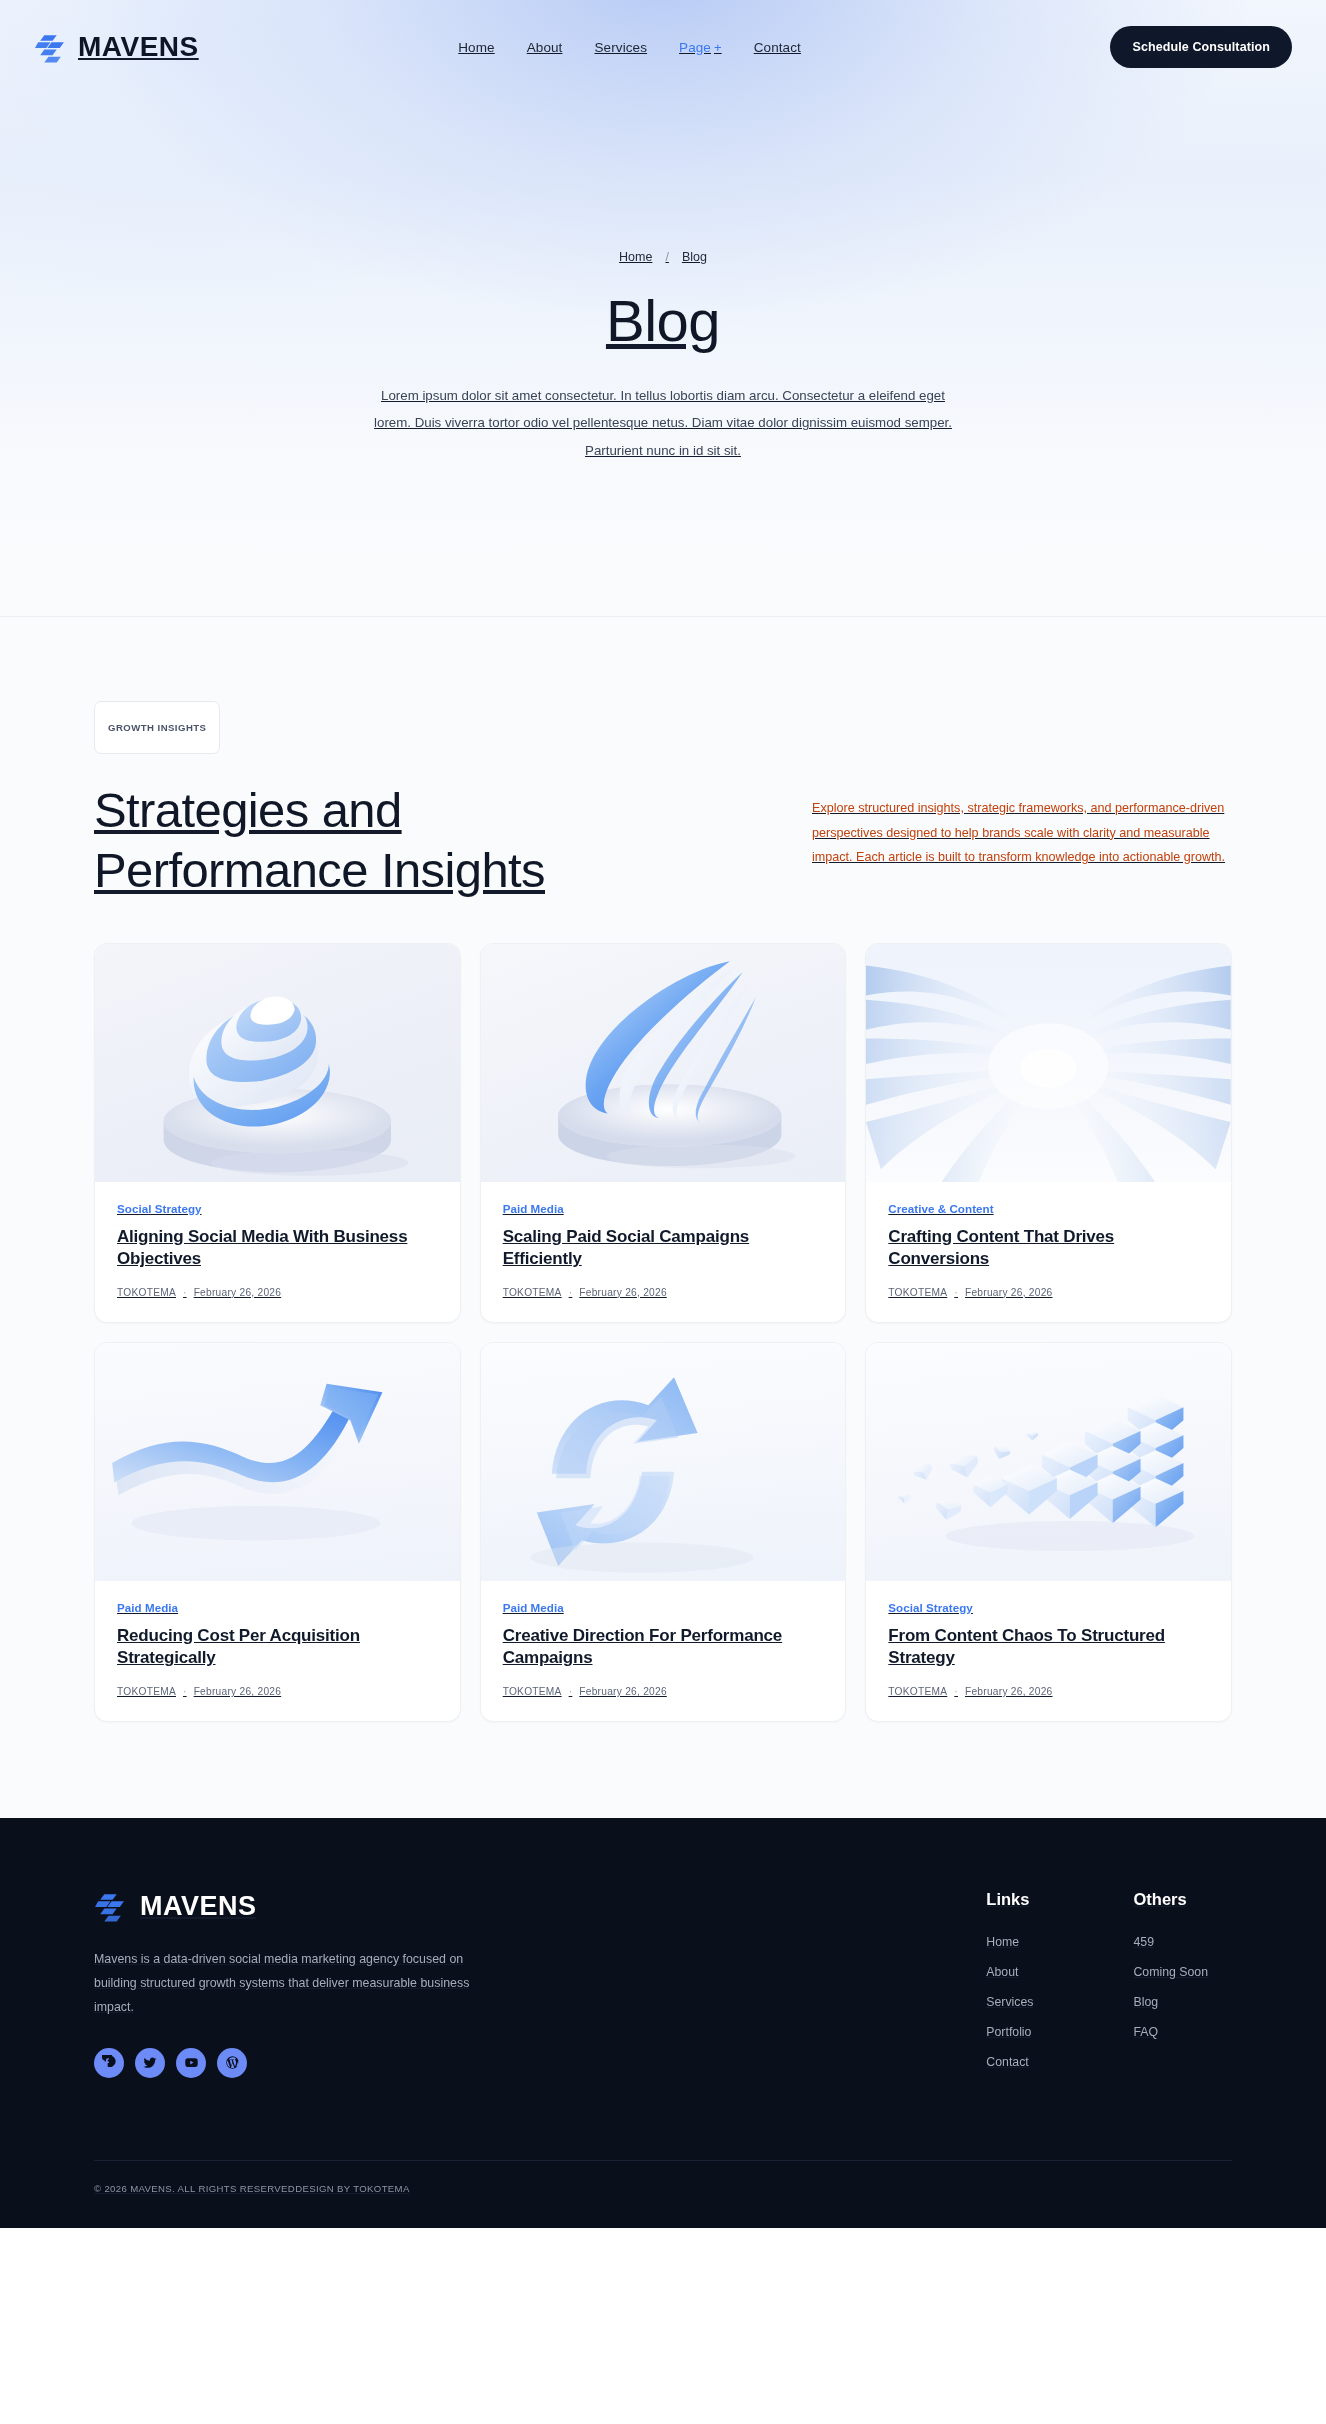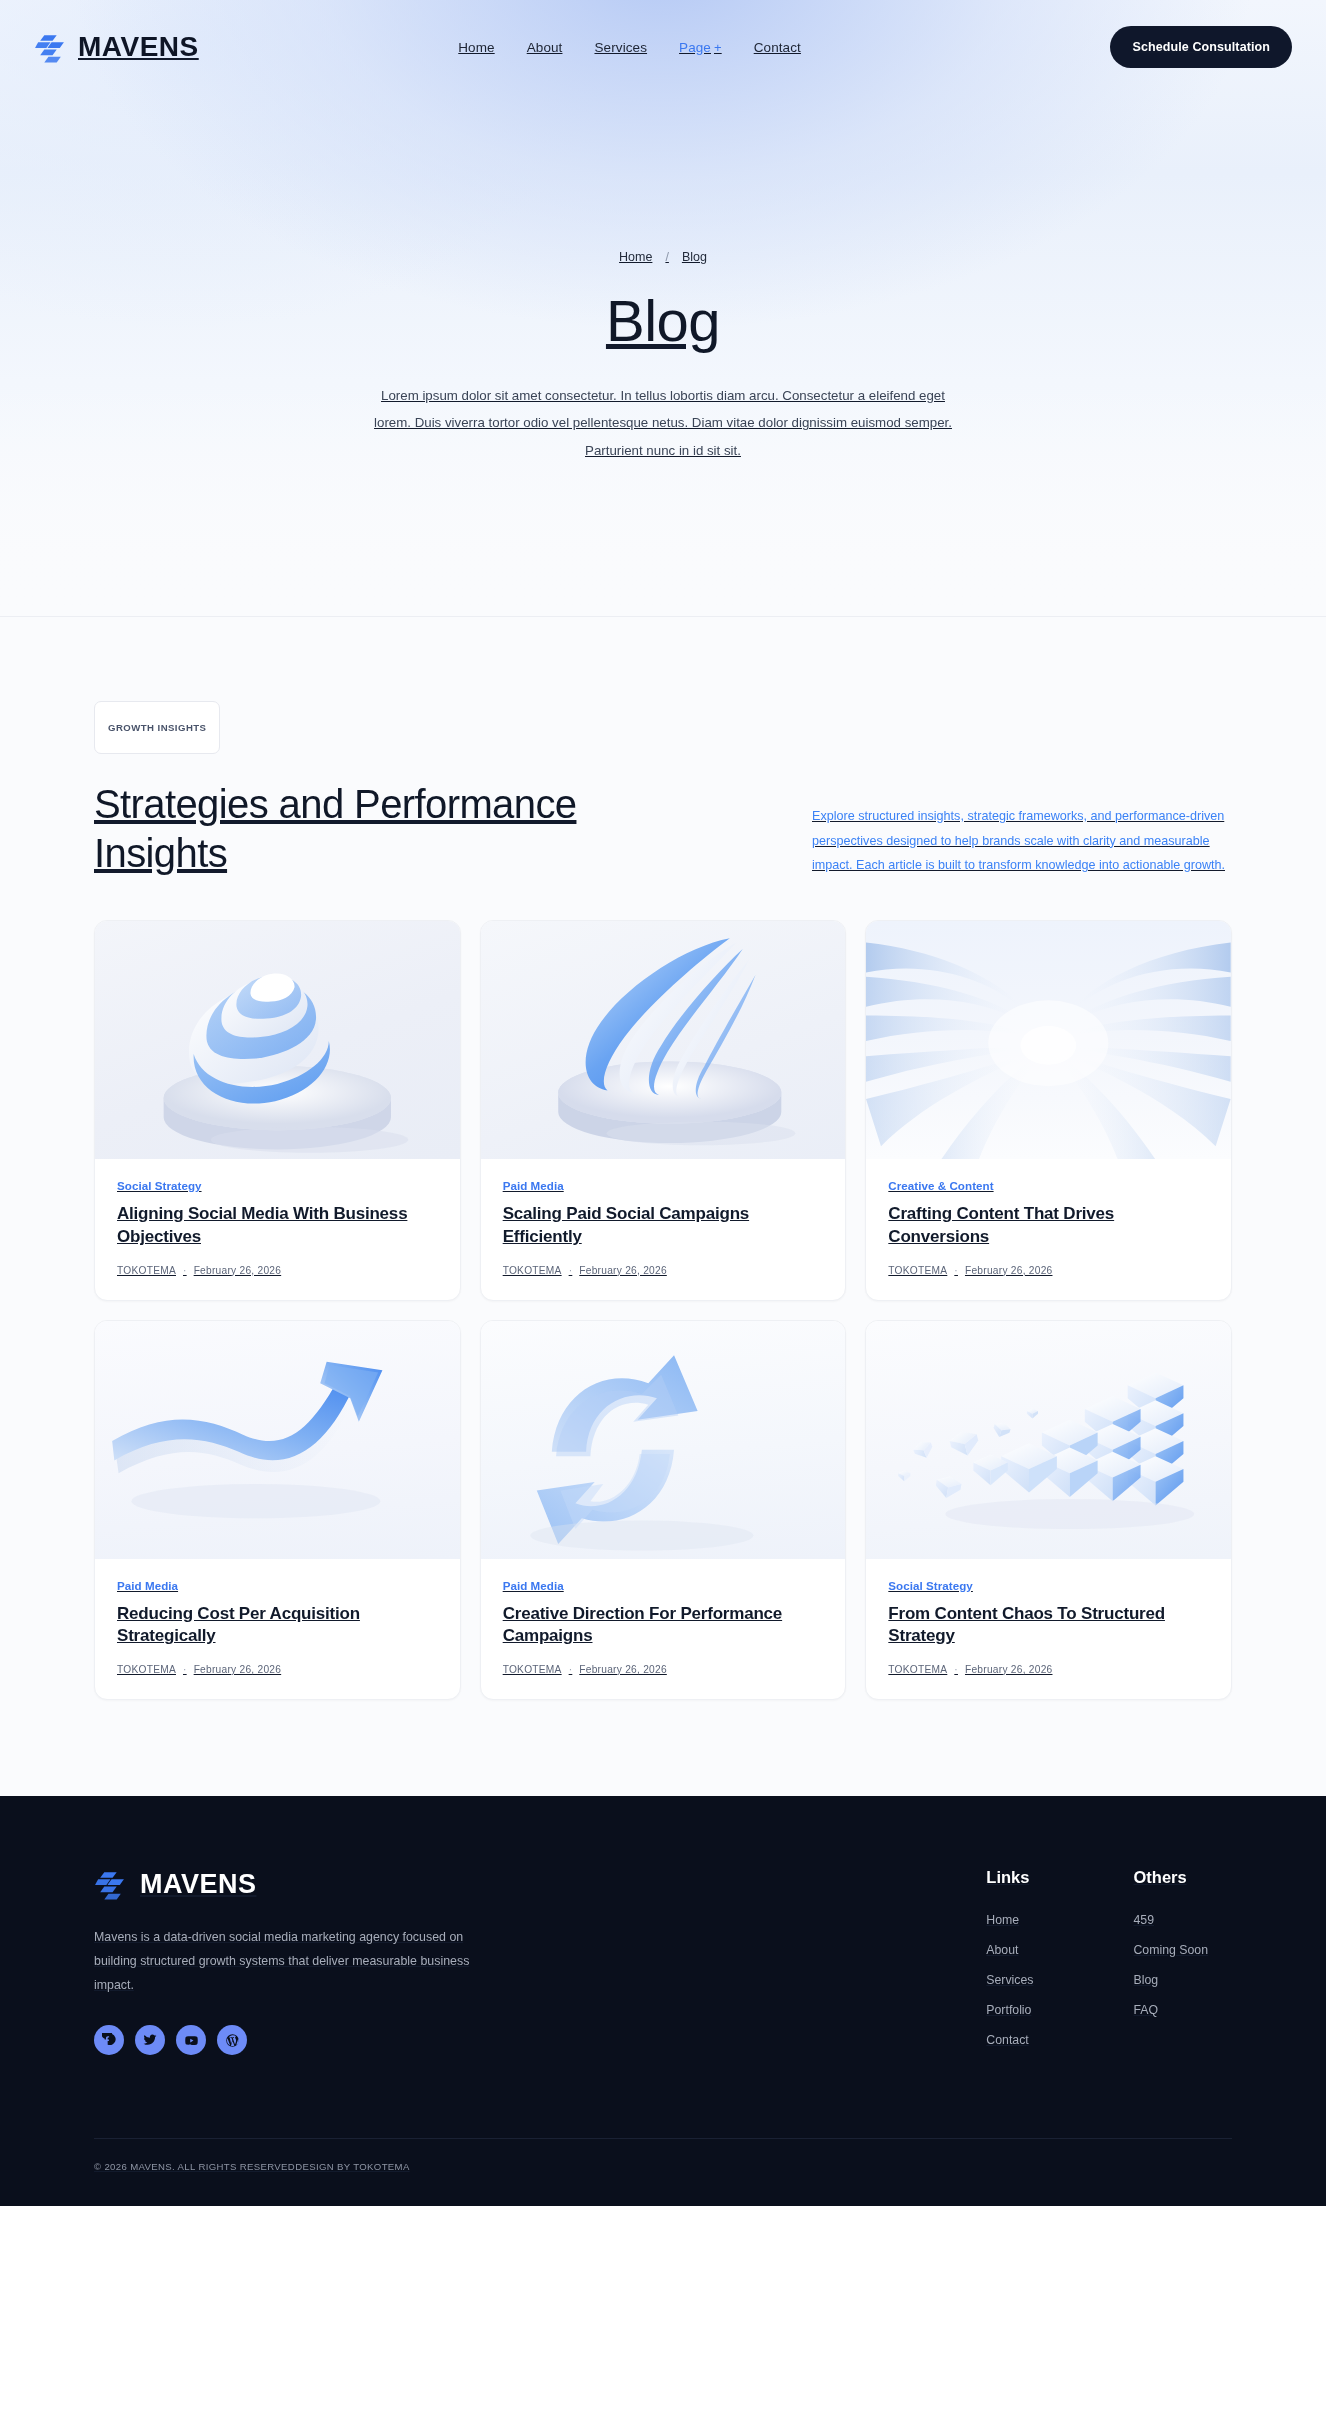--- a/index.html
+++ b/index.html
@@ -76,26 +76,26 @@
     padding:84px 94px 96px 94px;
   }
   .pill{
     display:inline-block;
     background:#ffffff; border:1px solid #e7e9ef; border-radius:7px;
     padding:20px 13px;
     font-size:9.6px; font-weight:600; letter-spacing:.45px; color:#49536a;text-align:center;
   }
   .head-row{ display:flex; justify-content:space-between; align-items:flex-start; margin-top:26px; }
   .head-title{
-    font-size:40px; line-height:1.23; font-weight:400; letter-spacing:-.6px; color:#101828;
+    font-size:49px; line-height:1.23; font-weight:400; letter-spacing:-.6px; color:#101828;
     max-width:520px;
   }
   .head-desc{
-    width:420px; margin-top:24px;
-    font-size:12.6px; line-height:1.95; color:#3b82f6;
+    width:420px; margin-top:16px;
+    font-size:12.6px; line-height:1.95; color:#c2410c;
   }
 
   
   .grid{ display:grid; grid-template-columns:repeat(3,1fr); gap:19px; margin-top:42px; }
   .card{
     background:#ffffff;
     border:1px solid #eef0f4;
     border-radius:13px;
     overflow:hidden;
     box-shadow:0 1px 2px rgba(16,24,40,.03);

